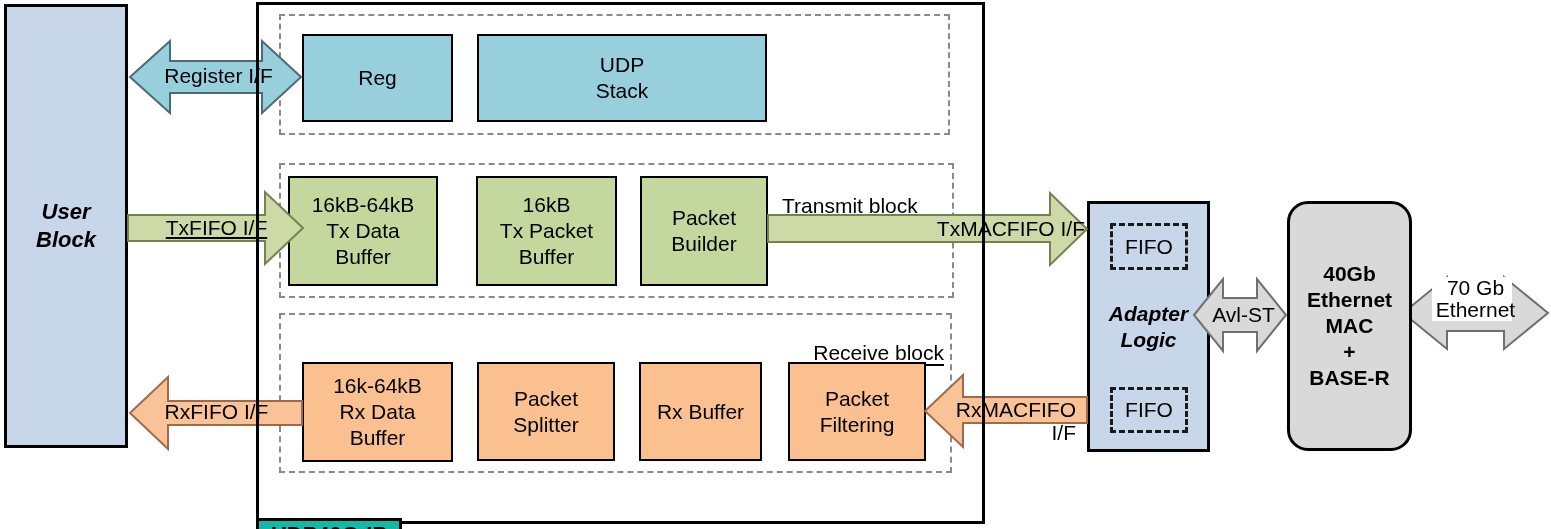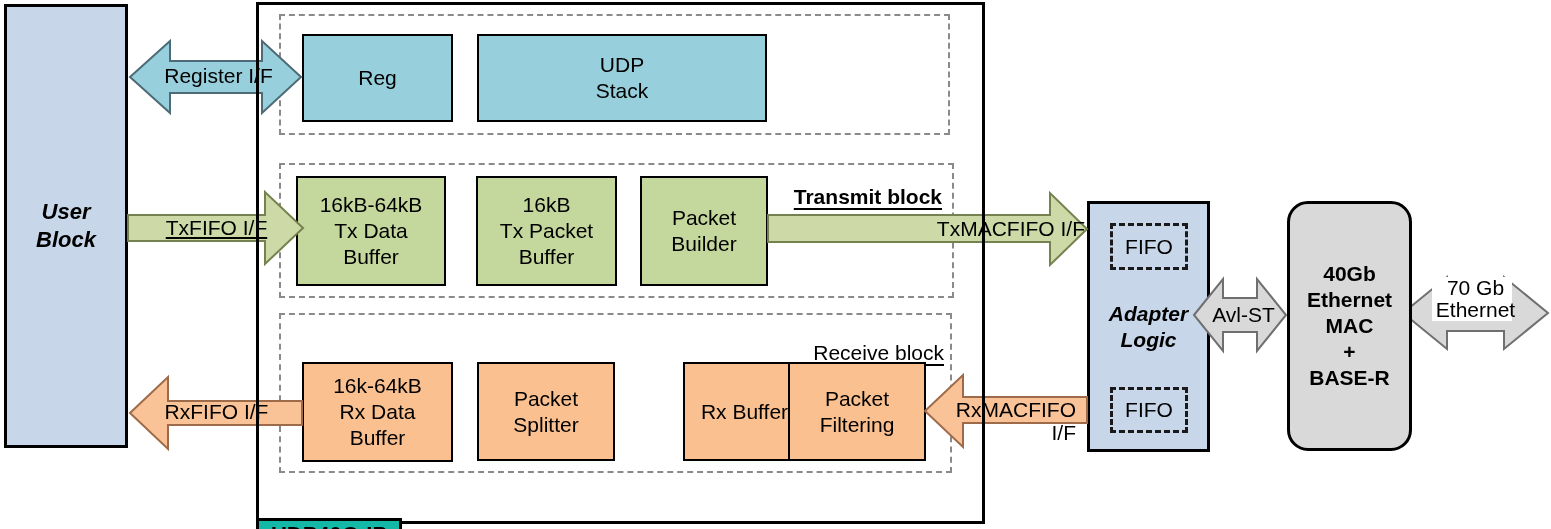--- a/index.html
+++ b/index.html
@@ -29,42 +29,42 @@
 <body>
 
 <div class="canvas">
 
   <div class="abs outer-fill" style="left:256px;top:2px;width:729px;height:522px;"></div>
 
   <div class="abs dashedrect" style="left:279px;top:14px;width:671px;height:121px;"></div>
   <div class="abs dashedrect" style="left:279px;top:163px;width:675px;height:135px;"></div>
   <div class="abs dashedrect" style="left:279px;top:313px;width:673px;height:160px;"></div>
 
-  <div class="abs sectitle" style="left:782px;top:185px;width:160px;text-align:right;font-weight:bold;">Transmit block</div>
+  <div class="abs sectitle" style="left:782px;top:194px;width:160px;">Transmit block</div>
   <div class="abs sectitle" style="left:784px;top:341px;width:160px;text-align:right;">Receive block</div>
 
   <div class="abs box cyan flexc pre" style="left:302px;top:34px;width:151px;height:88px;">Reg</div>
   <div class="abs box cyan flexc pre" style="left:477px;top:34px;width:290px;height:88px;">UDP
 Stack</div>
 
-  <div class="abs box greenbox flexc pre" style="left:296px;top:176px;width:150px;height:110px;">16kB-64kB
+  <div class="abs box greenbox flexc pre" style="left:288px;top:176px;width:150px;height:110px;">16kB-64kB
 Tx Data
 Buffer</div>
   <div class="abs box greenbox flexc pre" style="left:476px;top:176px;width:141px;height:110px;">16kB
 Tx Packet
 Buffer</div>
   <div class="abs box greenbox flexc pre" style="left:640px;top:176px;width:128px;height:110px;">Packet
 Builder</div>
 
   <div class="abs box orangebox flexc pre" style="left:302px;top:362px;width:151px;height:100px;">16k-64kB
 Rx Data
 Buffer</div>
   <div class="abs box orangebox flexc pre" style="left:477px;top:362px;width:138px;height:99px;">Packet
 Splitter</div>
-  <div class="abs box orangebox flexc pre" style="left:639px;top:362px;width:123px;height:99px;margin-left:44px;">Rx Buffer</div>
+  <div class="abs box orangebox flexc pre" style="left:639px;top:362px;width:123px;height:99px;">Rx Buffer</div>
   <div class="abs box orangebox flexc pre" style="left:788px;top:362px;width:138px;height:99px;">Packet
 Filtering</div>
 
   <div class="abs major bluegray flexc pre" style="left:4px;top:4px;width:124px;height:444px;">User
 Block</div>
 
   <div class="abs major bluegray flexc pre" style="left:1087px;top:201px;width:123px;height:251px;font-size:21px;line-height:26px;">Adapter
 Logic</div>
   <div class="abs fifo flexc" style="left:1110px;top:223px;width:78px;height:47px;">FIFO</div>
   <div class="abs fifo flexc" style="left:1110px;top:387px;width:78px;height:46px;">FIFO</div>

